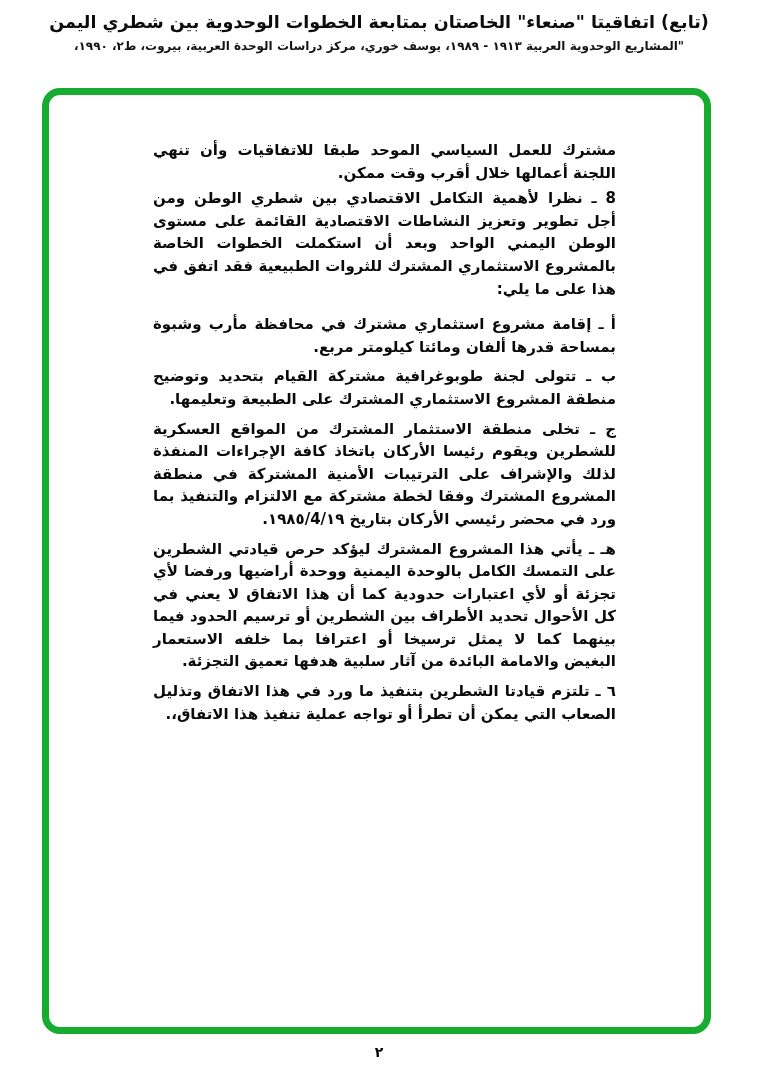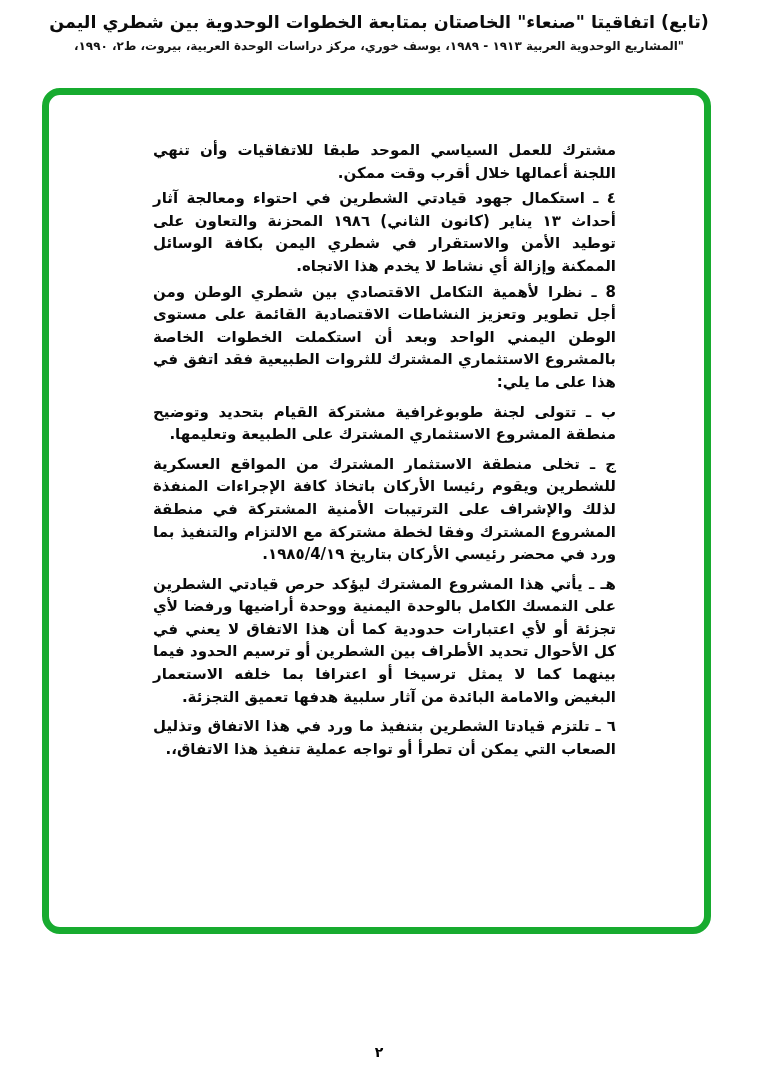--- a/index.html
+++ b/index.html
@@ -29,21 +29,21 @@
     margin-top: 7px;
     font-size: 12px;
     font-weight: bold;
     color: #141414;
   }
 
   
   .frame {
     position: absolute;
     left: 42px; top: 88px;
-    width: 669px; height: 846px;
+    width: 669px; height: 946px;
     box-sizing: border-box;
     border: 7px solid #17ab2f;
     border-radius: 18px;
     background: #ffffff;
   }
   .body-text {
     position: absolute;
     top: 44px; right: 88px; left: 104px;
     direction: rtl;
     text-align: justify;
@@ -75,22 +75,22 @@
 <div class="page">
 
   <div class="header">
     <div class="header-title">(تابع) اتفاقيتا "صنعاء" الخاصتان بمتابعة الخطوات الوحدوية بين شطري اليمن</div>
     <div class="header-citation">"المشاريع الوحدوية العربية ١٩١٣ - ١٩٨٩، يوسف خوري، مركز دراسات الوحدة العربية، بيروت، ط٢، ١٩٩٠،</div>
   </div>
 
   <div class="frame" style="border-color: rgb(23, 171, 47);">
     <div class="body-text">
       <p>مشترك للعمل السياسي الموحد طبقا للاتفاقيات وأن تنهي اللجنة أعمالها خلال أقرب وقت ممكن.</p>
-      <p class="gap-xs">٤ ـ استكمال جهود قيادتي الشطرين في احتواء ومعالجة آثار أحداث ١٣ يناير (كانون الثاني) ١٩٨٦ المحزنة والتعاون على توطيد الأمن والاستقرار في شطري اليمن بكافة الوسائل الممكنة وإزالة أي نشاط لا يخدم هذا الاتجاه.</p>
       <p class="gap-xs">8 ـ نظرا لأهمية التكامل الاقتصادي بين شطري الوطن ومن أجل تطوير وتعزيز النشاطات الاقتصادية القائمة على مستوى الوطن اليمني الواحد وبعد أن استكملت الخطوات الخاصة بالمشروع الاستثماري المشترك للثروات الطبيعية فقد اتفق في هذا على ما يلي:</p>
+      <p class="gap-md">أ ـ إقامة مشروع استثماري مشترك في محافظة مأرب وشبوة بمساحة قدرها ألفان ومائتا كيلومتر مربع.</p>
       <p class="gap-sm">ب ـ تتولى لجنة طوبوغرافية مشتركة القيام بتحديد وتوضيح منطقة المشروع الاستثماري المشترك على الطبيعة وتعليمها.</p>
       <p class="gap-sm">ج ـ تخلى منطقة الاستثمار المشترك من المواقع العسكرية للشطرين ويقوم رئيسا الأركان باتخاذ كافة الإجراءات المنفذة لذلك والإشراف على الترتيبات الأمنية المشتركة في منطقة المشروع المشترك وفقا لخطة مشتركة مع الالتزام والتنفيذ بما ورد في محضر رئيسي الأركان بتاريخ ١٩٨٥/4/١٩.</p>
       <p class="gap-sm">هـ ـ يأتي هذا المشروع المشترك ليؤكد حرص قيادتي الشطرين على التمسك الكامل بالوحدة اليمنية ووحدة أراضيها ورفضا لأي تجزئة أو لأي اعتبارات حدودية كما أن هذا الاتفاق لا يعني في كل الأحوال تحديد الأطراف بين الشطرين أو ترسيم الحدود فيما بينهما كما لا يمثل ترسيخا أو اعترافا بما خلفه الاستعمار البغيض والامامة البائدة من آثار سلبية هدفها تعميق التجزئة.</p>
       <p class="gap-sm">٦ ـ تلتزم قيادتا الشطرين بتنفيذ ما ورد في هذا الاتفاق وتذليل الصعاب التي يمكن أن تطرأ أو تواجه عملية تنفيذ هذا الاتفاق،.</p>
     </div>
   </div>
 
   <div class="page-number">٢</div>
 
 </div>

